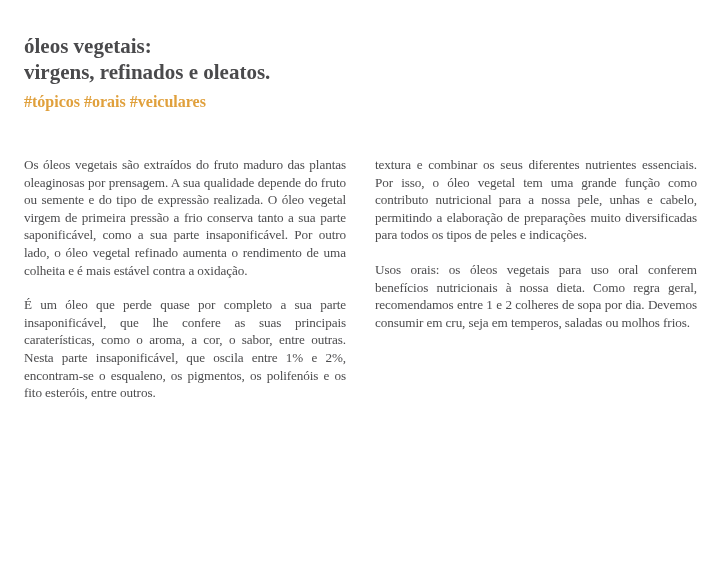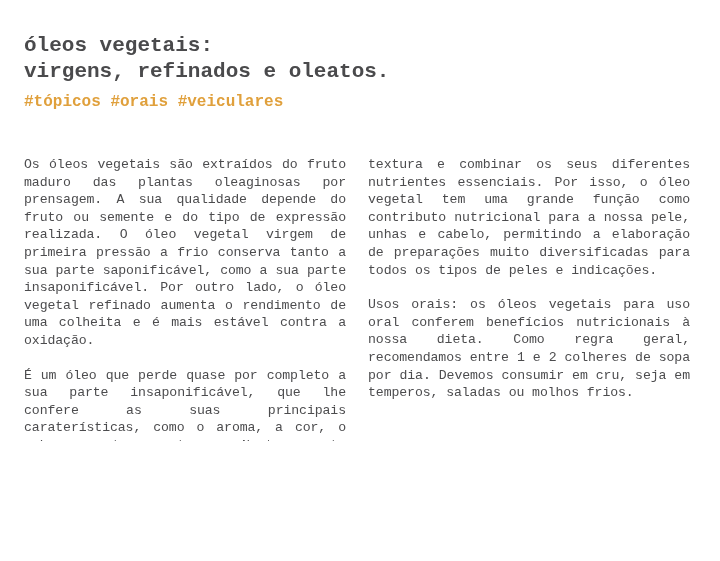--- a/index.html
+++ b/index.html
@@ -4,41 +4,41 @@
 <style>
   html, body { margin: 0; padding: 0; background: #ffffff; }
   .page {
     position: relative;
     width: 720px;
     height: 441px;
     background: #ffffff;
     overflow: hidden;
     box-sizing: border-box;
     padding: 33px 30px 12px 24px;
-    font-family: Liberation Mono, monospace;
+    font-family: Liberation Serif, serif;
   }
   .title {
     margin: 0;
     font-size: 21px;
     line-height: 26px;
     font-weight: 700;
     color: #4a4a4c;
     letter-spacing: 0;
   }
   .title-line { display: block; }
   .hashtags {
     margin-top: 9px;
     font-size: 16px;
     line-height: 16px;
     font-weight: 700;
     color: #e0a03c;
   }
   .columns {
     display: flex;
-    gap: 22px;
+    gap: 29px;
     margin-top: 46px;
   }
   .col { width: 322px; flex: 0 0 322px; }
   .col p {
     margin: 0 0 17px 0;
     font-size: 13.2px;
     line-height: 17.6px;
     color: #4c4c4e;
     text-align: justify;
     letter-spacing: -0.1px;

